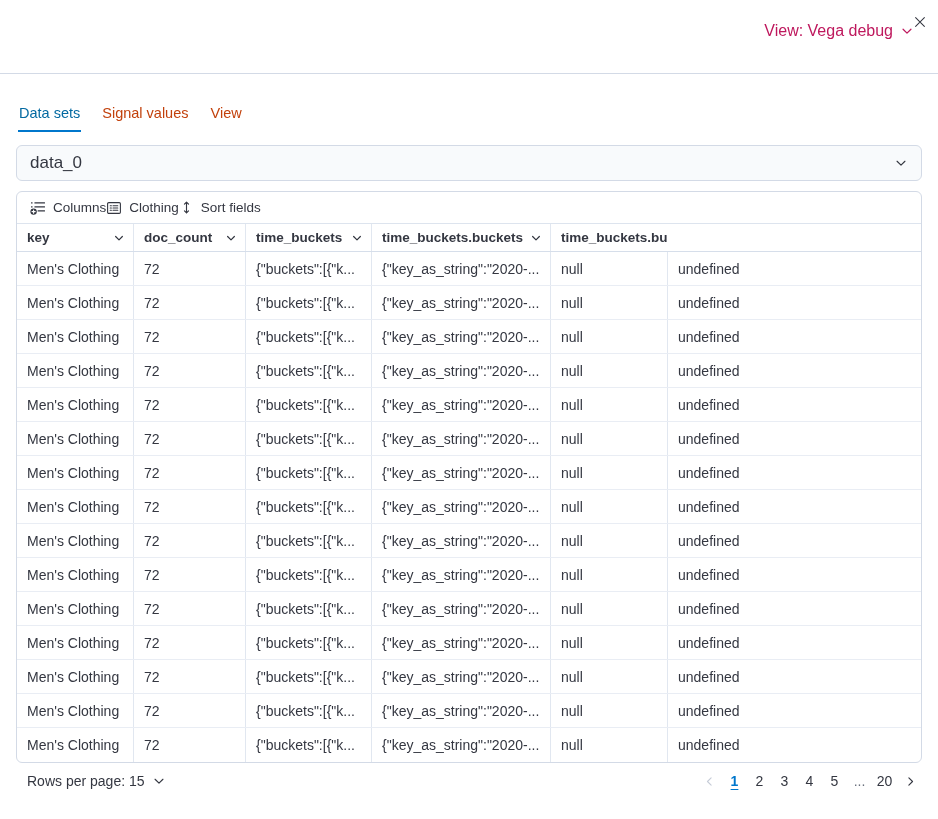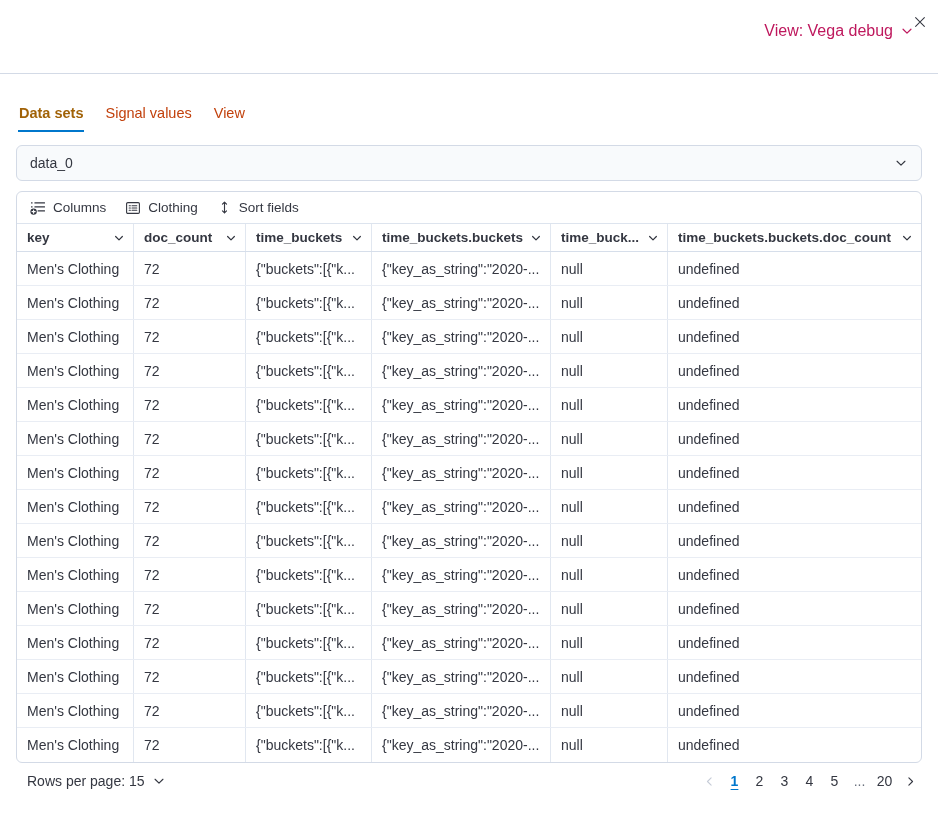--- a/index.html
+++ b/index.html
@@ -35,38 +35,38 @@
 
   
   .tabs {
     position: absolute; top: 102px; left: 18px;
     display: flex; gap: 20px;
   }
   .tab {
     font-size: 14.5px; font-weight: 500; color: #c2410c;
     padding: 3px 1px 9px; border-bottom: 2px solid transparent;
   }
-  .tab.active { color: #a16207; border-bottom-color: #0077cc; font-weight: bold; }
+  .tab.active { color: #0369a1; border-bottom-color: #0077cc; }
 
   
   .dataset-select {
     position: absolute; top: 145px; left: 16px; width: 906px; height: 36px;
     background: #f8fafc; border: 1px solid #d3dae6; border-radius: 6px;
     display: flex; align-items: center; justify-content: space-between;
-    padding: 0 13px; font-size: 14px; color: #343741; cursor: pointer;
+    padding: 0 13px; font-size: 17px; color: #343741; cursor: pointer;
   }
 
   
   .data-grid {
     position: absolute; top: 191px; left: 16px; width: 906px;
     border: 1px solid #d3dae6; border-radius: 6px;
     overflow: hidden; background: #fff;
   }
   .grid-toolbar {
-    height: 32px; display: flex; align-items: center; gap: 19px;
+    height: 32px; display: flex; align-items: center; 
     padding: 0 13px; border-bottom: 1px solid #dde4ee;
   }
   .toolbar-button {
     display: flex; align-items: center; gap: 7px;
     font-size: 13.5px; color: #343741;
   }
   .toolbar-button svg { color: #343741; }
 
   .cols { display: grid; grid-template-columns: 117px 112px 126px 179px 117px 1fr; }
   .thead {
@@ -215,28 +215,20 @@
     </button>
     <button class="hcell">
       <span>time_buckets.buckets</span>
       <span class="chev">
           <svg width="12" height="12" viewBox="0 0 16 16">
             <path d="M3.5 6l4.5 4.5L12.5 6" fill="none" stroke="currentColor" stroke-width="1.6" stroke-linecap="round" stroke-linejoin="round"></path>
           </svg>
         </span>
     </button>
     <button class="hcell">
-      <span>time_buck...</span>
-      <span class="chev">
-          <svg width="12" height="12" viewBox="0 0 16 16">
-            <path d="M3.5 6l4.5 4.5L12.5 6" fill="none" stroke="currentColor" stroke-width="1.6" stroke-linecap="round" stroke-linejoin="round"></path>
-          </svg>
-        </span>
-    </button>
-    <button class="hcell">
       <span>time_buckets.buckets.doc_count</span>
       <span class="chev">
           <svg width="12" height="12" viewBox="0 0 16 16">
             <path d="M3.5 6l4.5 4.5L12.5 6" fill="none" stroke="currentColor" stroke-width="1.6" stroke-linecap="round" stroke-linejoin="round"></path>
           </svg>
         </span>
     </button>
   </div>
 
   <div>

